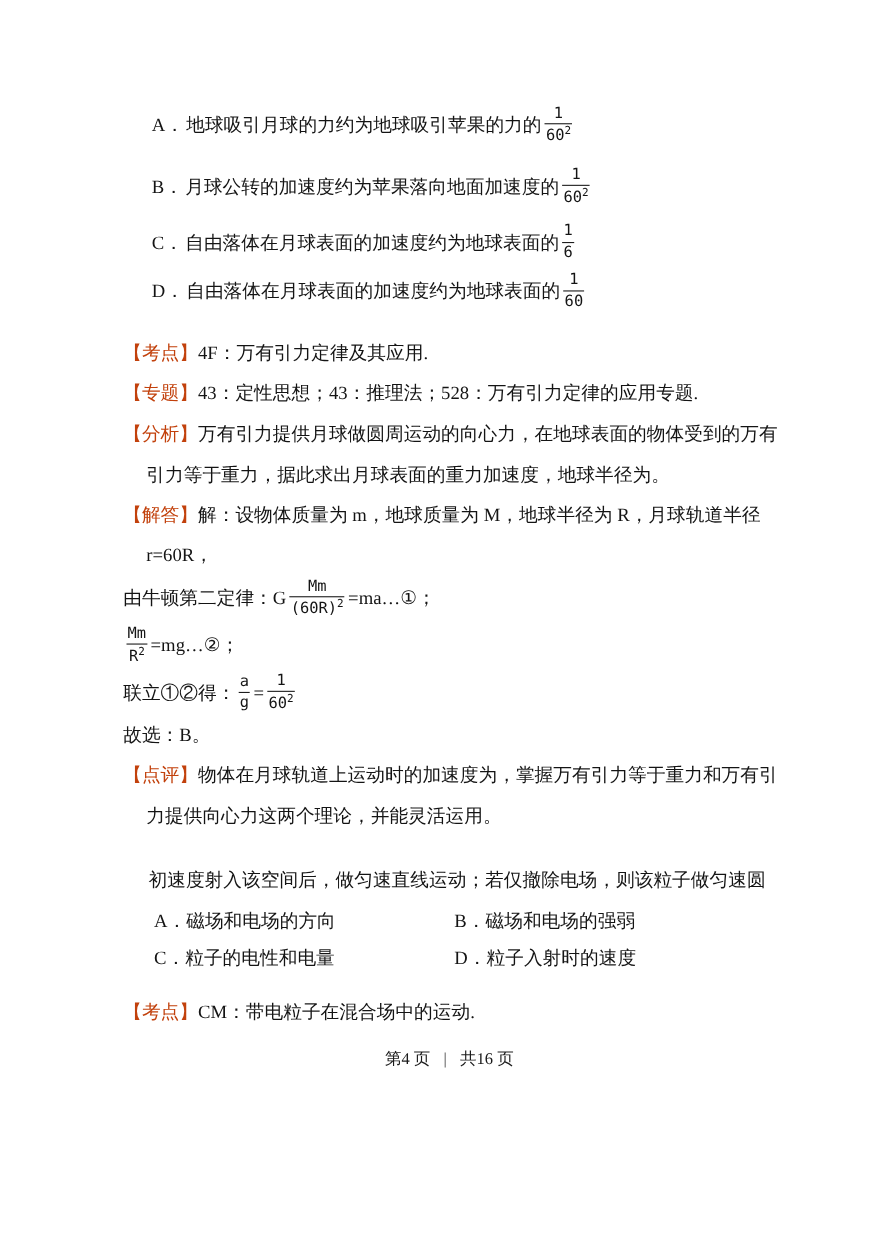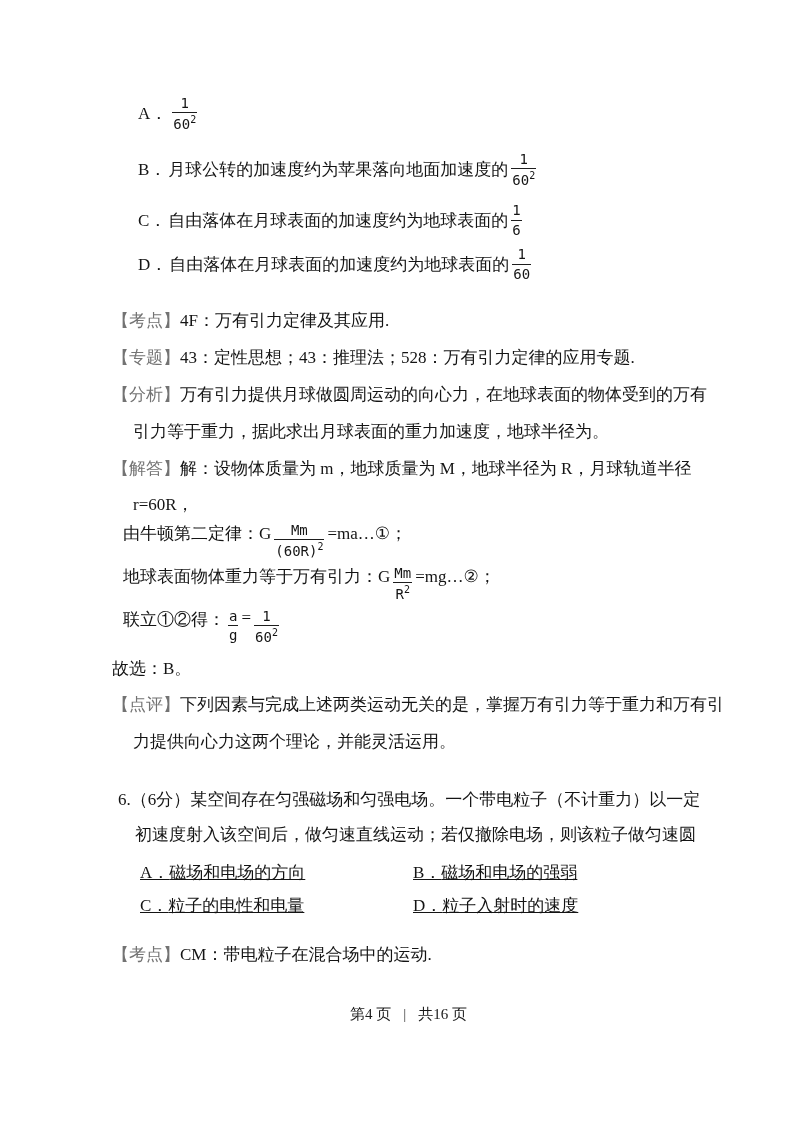--- a/index.html
+++ b/index.html
@@ -8,67 +8,68 @@
     width:793px; height:1122px;
     margin:0 auto;
     background:#ffffff;
     box-sizing:border-box;
     padding:88px 88px 0 112px;
     font-family:"Liberation Serif","DejaVu Serif",serif;
     color:#141414;
     font-size:17px;
     overflow:hidden;
   }
-  .tag { color:#737373; }
+  .tag { color:#c2410c; }
   .line { line-height:37px; white-space:nowrap; }
   .cont { padding-left:21px; }
 
   
   .opt5 { display:flex; align-items:center; white-space:nowrap; padding-left:26px; }
   .opt5.tall { height:50px; margin-bottom:6px; }
   .opt5.short { height:40px; margin-bottom:4px; }
   .opt-label { margin-right:2px; }
 
   
   .frac {
     display:inline-flex; flex-direction:column; align-items:center;
     font-family:"DejaVu Sans Mono","Liberation Mono",monospace;
     font-size:14px; line-height:1.15; margin:0 3px; vertical-align:middle;
   }
   .fr-bar { align-self:stretch; height:0; border-top:1.4px solid #1d1d1d; margin:1px 0; }
   .fr-den sup, .fr-num sup { font-size:10px; }
   .fr-num, .fr-den { padding:0 1px; }
 
   
-  .eqline { display:flex; white-space:nowrap; height:43px;margin-left:11px; }
+  .eqline { display:flex; align-items:center; white-space:nowrap; height:43px; }
   .solline { line-height:35px; white-space:nowrap; }
 
   .gap-kaodian { margin-top:18px; }
   .gap-q6 { margin-top:22px; }
   .gap-q6tags { margin-top:14px; }
 
   
   .q6stem1 { padding-left:6px; line-height:35px; white-space:nowrap; }
   .q6stem  { padding-left:23px; line-height:35px; white-space:nowrap; }
-  .q6opts { display:grid; grid-template-columns:273px auto; padding-left:28px; margin-top:4px;text-decoration:underline; }
+  .q6opts { display:grid; grid-template-columns:273px auto; padding-left:28px; margin-top:4px; }
   .q6opt { line-height:33px; white-space:nowrap; }
 
   .footer {
-    text-align:center; font-size:15px; margin-top:32px; color:#1a1a1a;
+    text-align:center; font-size:15px; margin-top:15px; color:#1a1a1a;
   }
   .footer .sep { margin:0 12px; color:#444; }
 </style>
 </head>
 <body>
 
 <div class="page">
 
   <div>
     <div class="opt5 tall">
       <span class="opt-label">A．</span>
+        <span>地球吸引月球的力约为地球吸引苹果的力的</span>
         <span class="frac">
           <span class="fr-num">1</span>
           <span class="fr-bar"></span>
           <span class="fr-den"><span>60</span><sup>2</sup></span>
         </span>
     </div>
     <div class="opt5 tall">
       <span class="opt-label">B．</span>
         <span>月球公转的加速度约为苹果落向地面加速度的</span>
         <span class="frac">
@@ -119,21 +120,20 @@
   <div class="eqline">
     <span>由牛顿第二定律：G</span>
       <span class="frac">
         <span class="fr-num">Mm</span>
         <span class="fr-bar"></span>
         <span class="fr-den"><span>(60R)</span><sup>2</sup></span>
       </span>
       <span>=ma…①；</span>
   </div>
   <div class="eqline">
-    <span>地球表面物体重力等于万有引力：G</span>
       <span class="frac">
         <span class="fr-num">Mm</span>
         <span class="fr-bar"></span>
         <span class="fr-den"><span>R</span><sup>2</sup></span>
       </span>
       <span>=mg…②；</span>
   </div>
   <div class="eqline">
     <span>联立①②得：</span>
       <span class="frac">
@@ -146,28 +146,27 @@
         <span class="fr-num">1</span>
         <span class="fr-bar"></span>
         <span class="fr-den"><span>60</span><sup>2</sup></span>
       </span>
   </div>
 
   <div class="solline">
     <span>故选：B。</span>
   </div>
   <div class="line">
-    <span class="tag">【点评】</span><span>下列因素与完成上述两类运动无关的是，掌握万有引力等于重力和万有引</span>
+    <span class="tag">【点评】</span><span>物体在月球轨道上运动时的加速度为，掌握万有引力等于重力和万有引</span>
   </div>
   <div class="line cont">
     <span>力提供向心力这两个理论，并能灵活运用。</span>
   </div>
 
   <div class="gap-q6">
-    <div class="q6stem1">6.（6分）某空间存在匀强磁场和匀强电场。一个带电粒子（不计重力）以一定</div>
     <div class="q6stem">初速度射入该空间后，做匀速直线运动；若仅撤除电场，则该粒子做匀速圆</div>
     <div class="q6opts">
       <div class="q6opt"><span>A．</span><span>磁场和电场的方向</span></div>
       <div class="q6opt"><span>B．</span><span>磁场和电场的强弱</span></div>
       <div class="q6opt"><span>C．</span><span>粒子的电性和电量</span></div>
       <div class="q6opt"><span>D．</span><span>粒子入射时的速度</span></div>
     </div>
   </div>
 
   <div class="line gap-q6tags">

